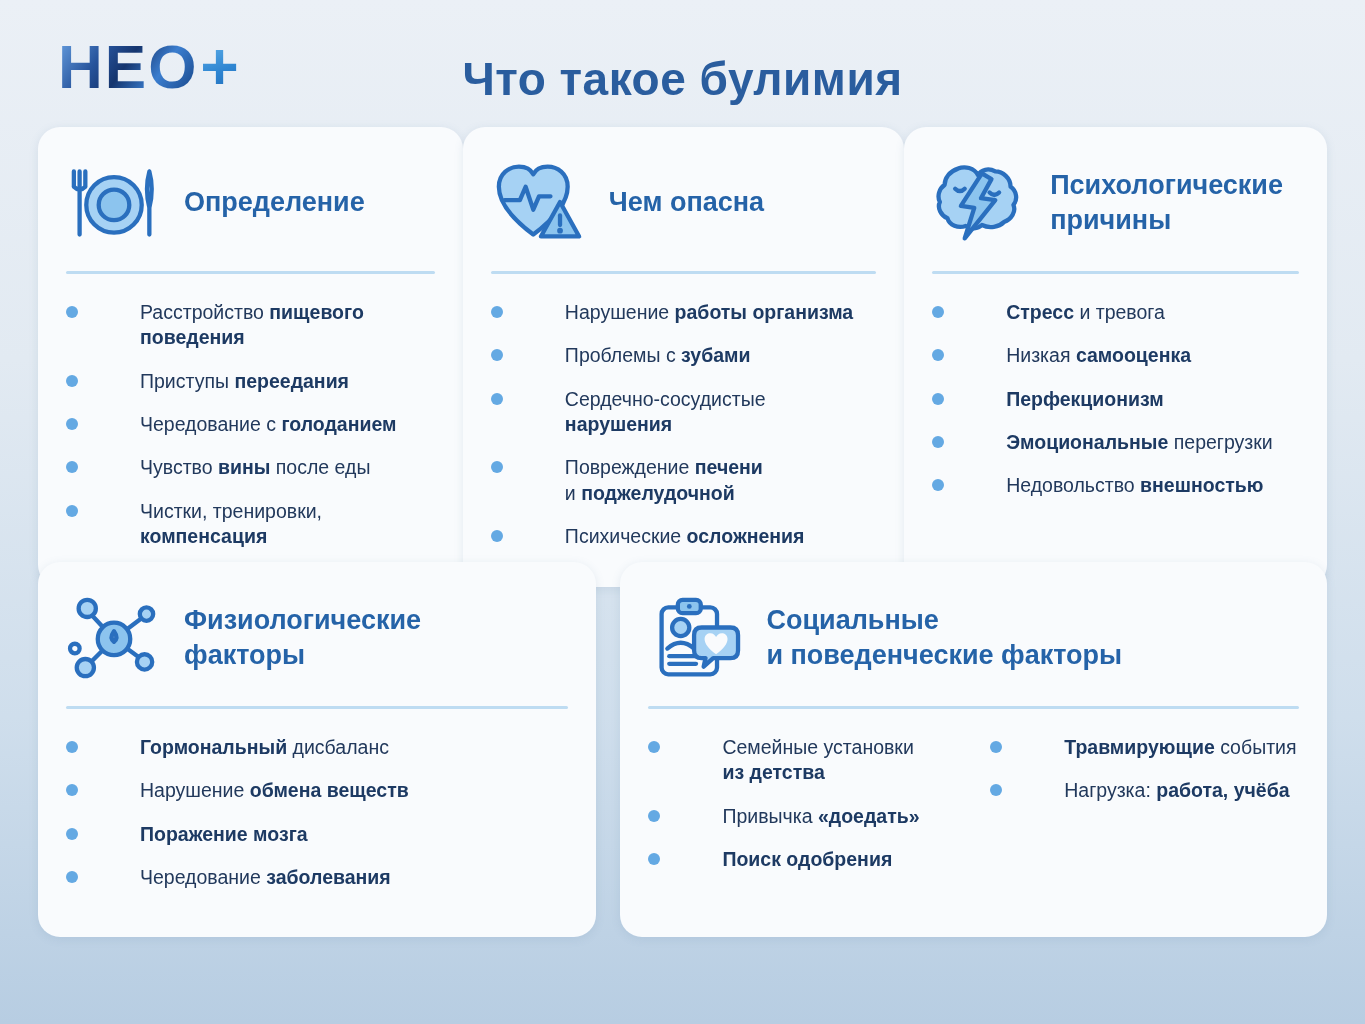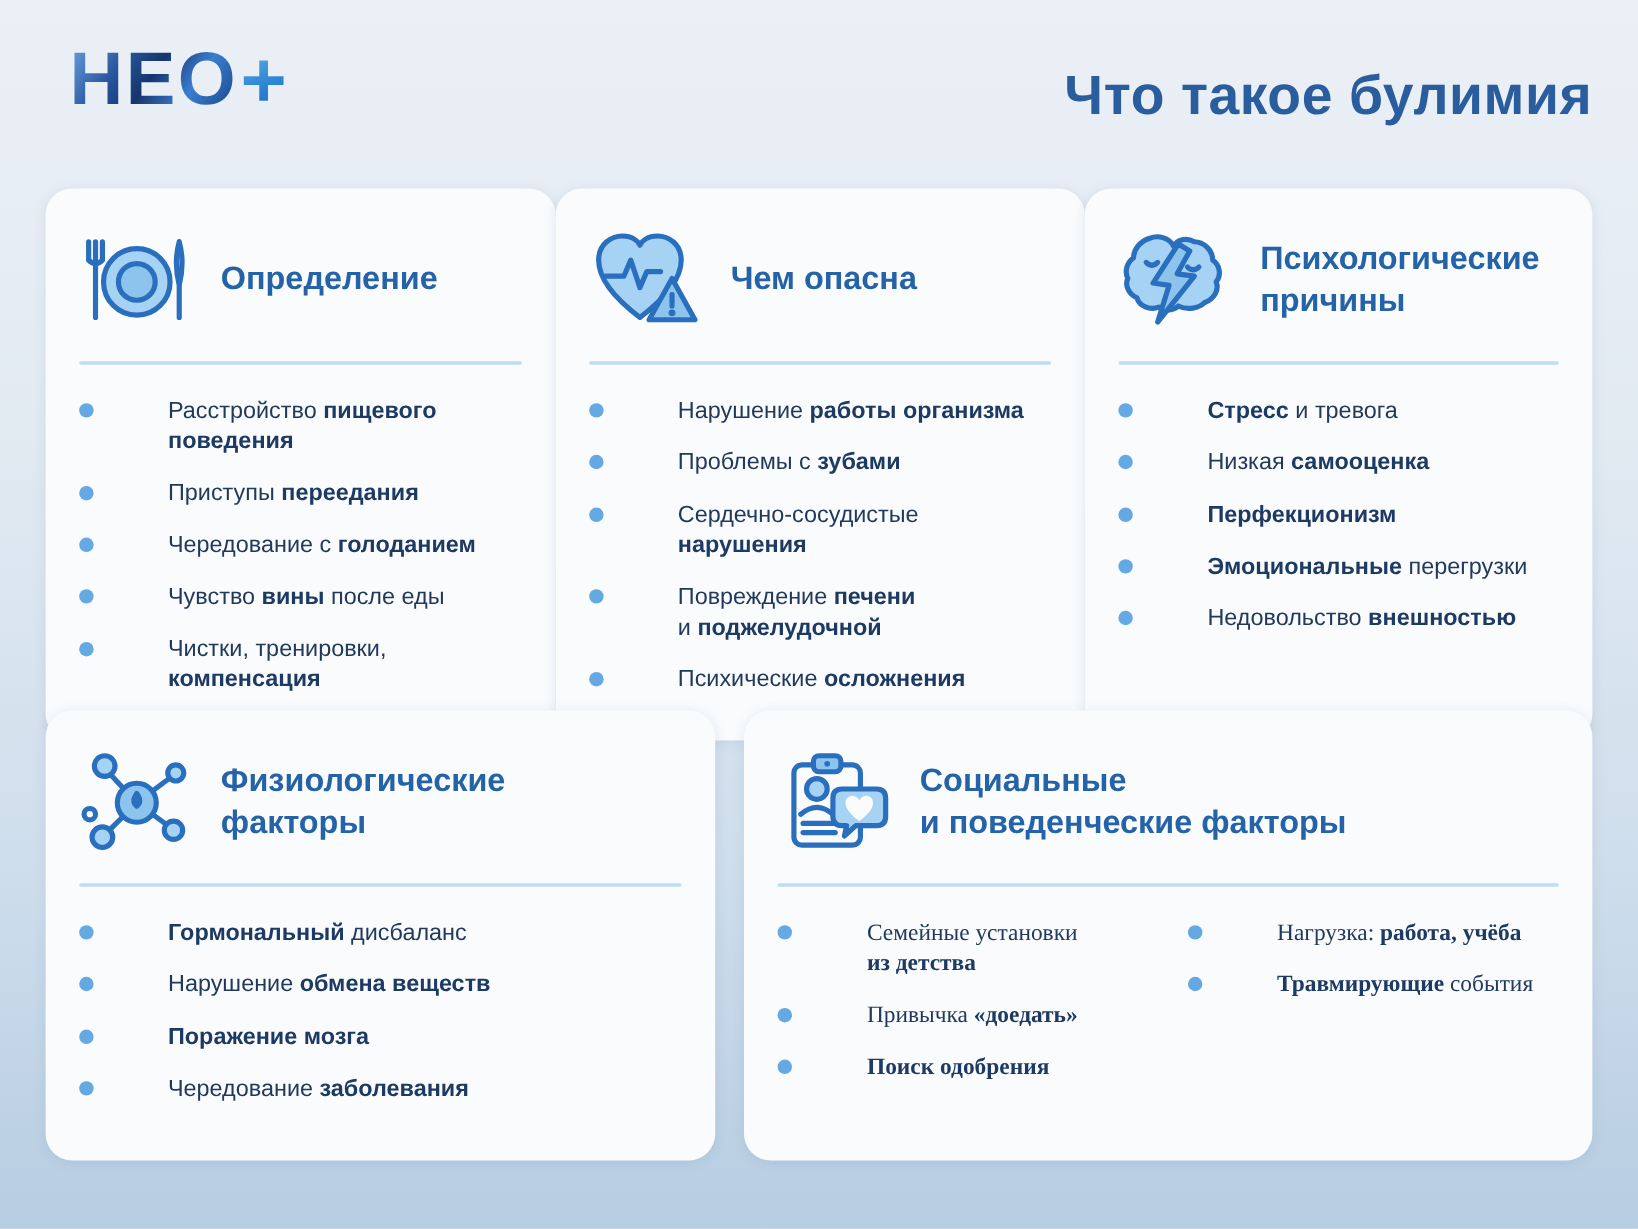--- a/index.html
+++ b/index.html
@@ -5,34 +5,34 @@
   * { margin:0; padding:0; box-sizing:border-box; }
   html,body { width:1365px; height:1024px; overflow:hidden; }
   body {
     font-family:"Liberation Sans", sans-serif;
     background:linear-gradient(180deg,#ebf0f6 0%, #e2eaf2 35%, #cfdeec 70%, #b7cde2 100%);
     color:#22395c;
   }
   .page { padding:0 38px; }
 
   
-  .header { position:relative; height:157px; }
+  .header { position:relative; height:127px; }
   .logo { position:absolute; left:20px; top:36px; display:flex; align-items:center; }
   .logo-text {
     font-size:62px; font-weight:800; letter-spacing:2px; line-height:1;
     background:linear-gradient(125deg,#6aa3e4 0%, #27549c 30%, #15356e 48%, #3b7ecf 70%, #123d7d 100%);
     -webkit-background-clip:text; background-clip:text; color:transparent;
   }
   .logo-plus {
     font-size:66px; font-weight:800; line-height:.9; margin-left:2px;
     background:linear-gradient(160deg,#66b6ec 0%, #2f86d2 55%, #1b67b4 100%);
     -webkit-background-clip:text; background-clip:text; color:transparent;
   }
   .main-title {
-    position:absolute; left:0; right:0; top:52px; text-align:right;
+    position:absolute; left:0; right:0; top:52px; text-align:center;
     font-size:46px; font-weight:700; color:#2a5d9e; letter-spacing:.5px;
   }
 
   
   .row1 { display:grid; grid-template-columns:413fr 429fr 411fr; column-gap:0; height:420px; margin-bottom:15px; }
   .row2 { display:grid; grid-template-columns:558fr 706fr; column-gap:24px; height:375px; }
   .card {
     background:#f9fbfd; border-radius:22px; padding:28px 28px 20px 28px;
     box-shadow:0 2px 10px rgba(90,125,165,.14);
   }
@@ -40,21 +40,21 @@
   .icon-box { width:96px; flex:none; display:flex; justify-content:center; align-items:center; }
   .card-title { font-size:27px; font-weight:700; color:#2563a8; line-height:1.3; white-space:pre-line; }
   .divider { height:3px; background:#bedcf2; border-radius:2px; margin:20px 0 26px; }
 
   
   ul.items { list-style:none; }
   ul.items li { display:flex; align-items:flex-start; gap:17px; margin-bottom:18px; font-size:19.5px; line-height:1.3; color:#22395c; }
   .dot { width:12px; height:12px; border-radius:50%; background:#64a9e3; flex:none; margin-top:6px; }
   .txt { white-space:pre-line;margin-left:45px; }
   .txt .b { font-weight:700; color:#1d3a63; }
-  .cols { display:grid; grid-template-columns:1fr 1fr; column-gap:33px;font-family:Liberation Serif, serif; }
+  .cols { display:grid; grid-template-columns:1fr 1fr; column-gap:33px; }
 
   svg .st { fill:none; stroke:#2a6fbe; stroke-width:4.5; stroke-linecap:round; stroke-linejoin:round; }
   svg .f1 { fill:#a6d2f4; }
   svg .f2 { fill:#8cc4ee; }
   svg .fw { fill:#f9fbfd; }
 </style>
 </head>
 <body>
 
 <div class="page">
@@ -258,24 +258,24 @@
               <span class="txt"><span>Привычка </span><span class="b">«доедать»</span></span>
             </li>
             <li>
               <span class="dot"></span>
               <span class="txt"><span class="b">Поиск одобрения</span></span>
             </li>
           </ul>
         <ul class="items">
             <li>
               <span class="dot"></span>
+              <span class="txt"><span class="b">Травмирующие</span><span> события</span></span>
+            </li>
+            <li>
+              <span class="dot"></span>
               <span class="txt"><span>Нагрузка: </span><span class="b">работа, учёба</span></span>
-            </li>
-            <li>
-              <span class="dot"></span>
-              <span class="txt"><span class="b">Травмирующие</span><span> события</span></span>
             </li>
           </ul>
       </div>
     </div>
 
   </div>
 </div>
 
 </body></html>

